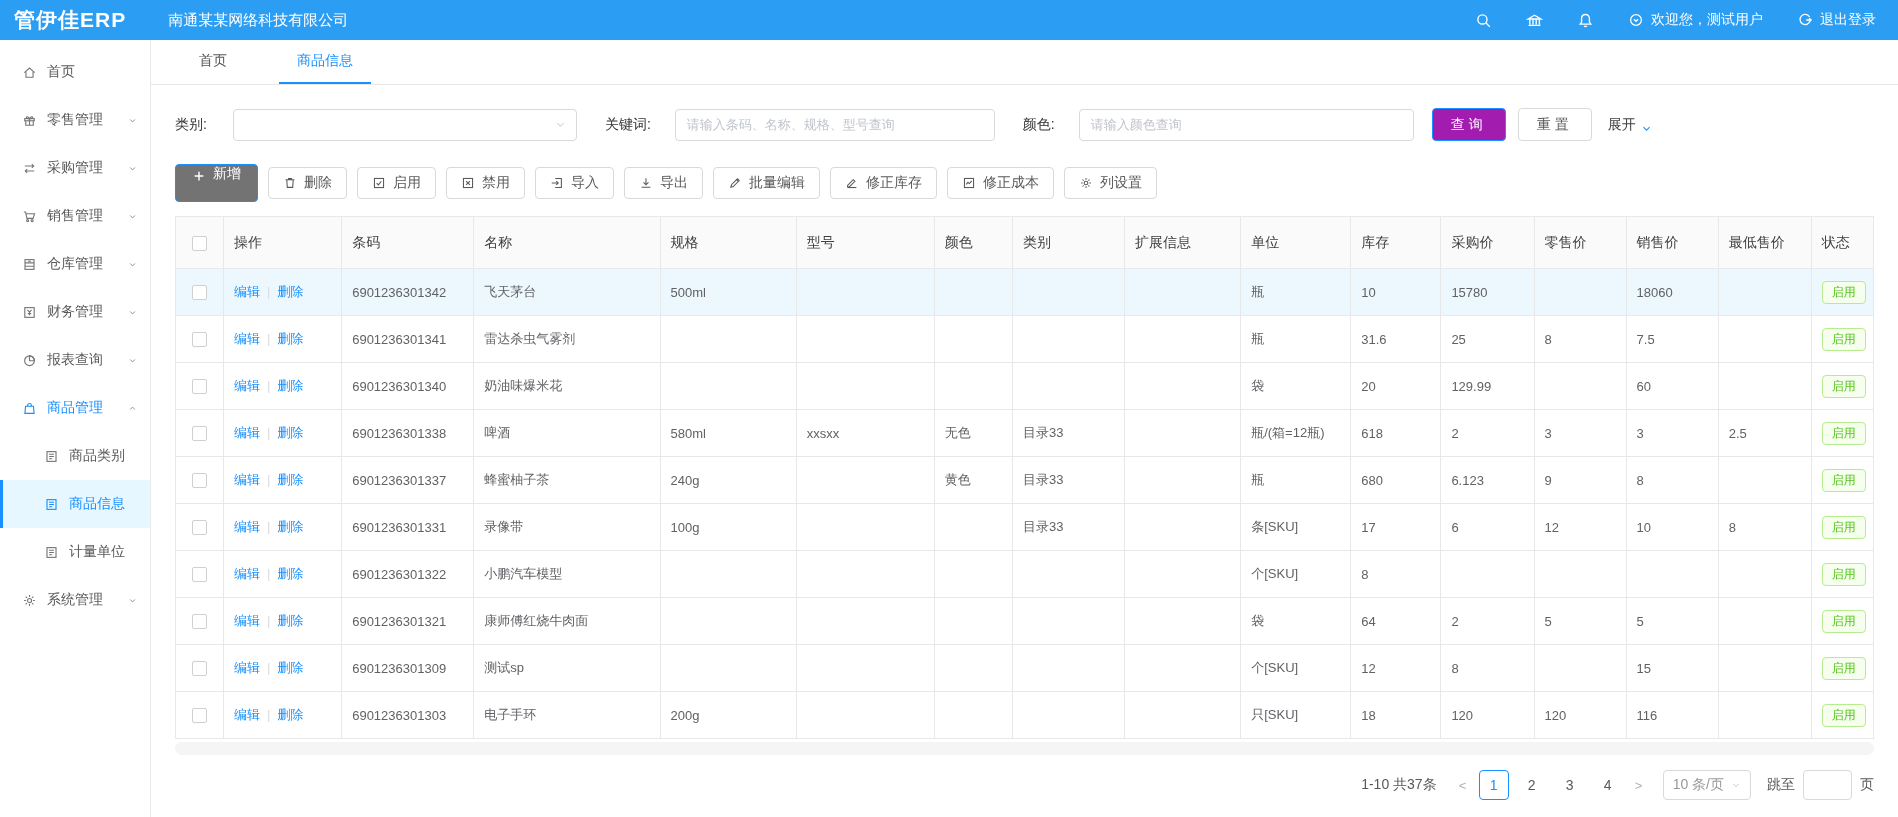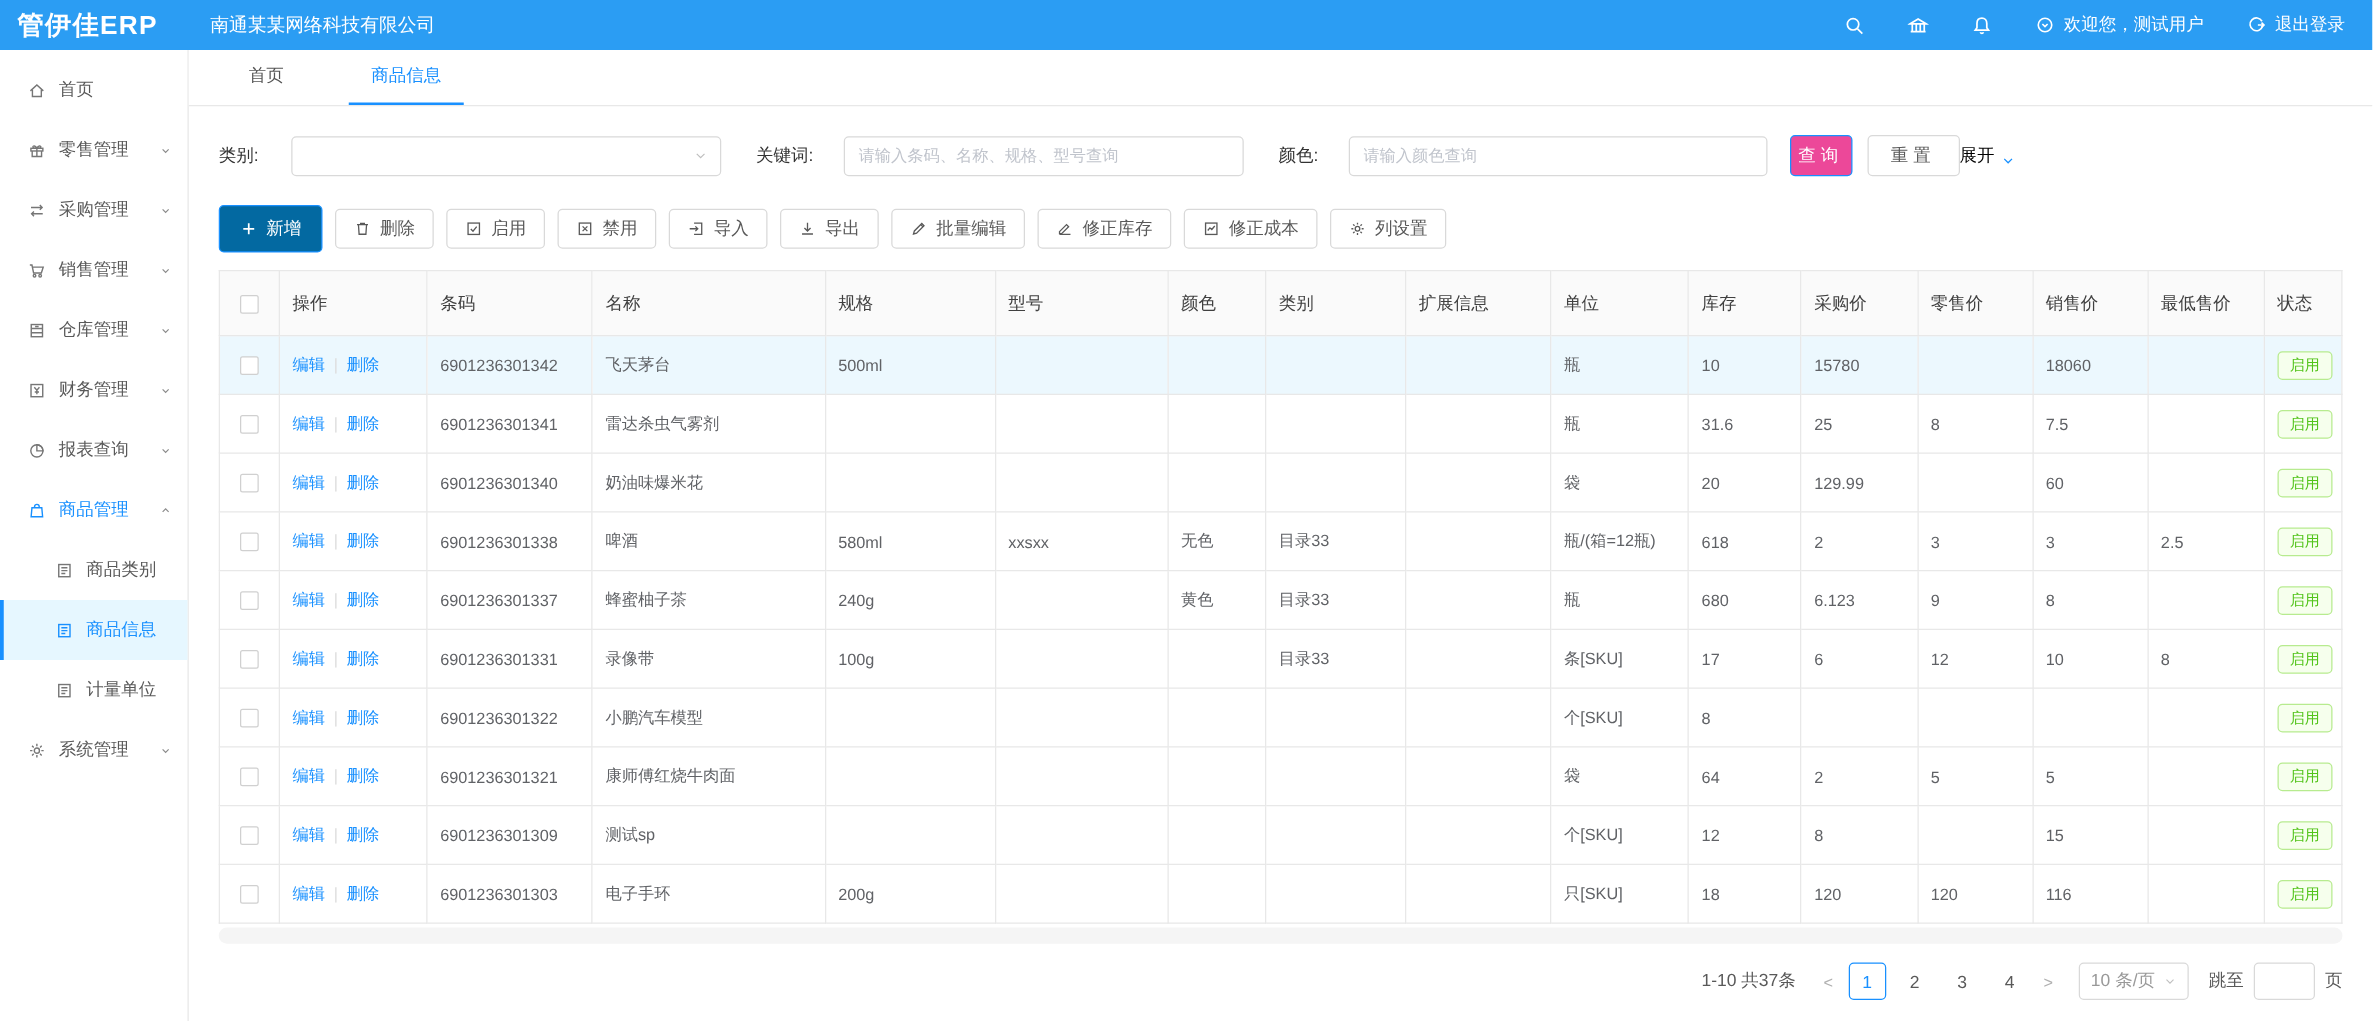--- a/index.html
+++ b/index.html
@@ -48,32 +48,32 @@
   .select-box { width:344px; height:32px; border:1px solid #d9d9d9; border-radius:4px; margin-left:26px;
                 display:flex; align-items:center; justify-content:flex-end; padding-right:10px; cursor:pointer; background:#fff; }
   .select-box svg, .chev-small svg { width:11px; height:11px; stroke:#bfbfbf; fill:none; stroke-width:1.4; }
   .txt-input { height:32px; border:1px solid #d9d9d9; border-radius:4px; padding:0 11px; font-size:13px;
                color:#333; font-family:inherit; outline:none; }
   .txt-input::placeholder { color:#c0c4cc; }
   .kw-input { width:320px; margin-left:24px; }
   .color-input { width:335px; margin-left:24px; }
   .gap28 { margin-left:28px; }
   .btn { height:33px; border-radius:4px; font-size:14px; font-family:inherit; cursor:pointer; }
-  .btn-primary { background:#ec4899; color:#fff; border:1px solid #1890ff; padding:0 6px; }
+  .btn-primary { background:#a21caf; color:#fff; border:1px solid #1890ff; padding:0 18px; }
   .btn-plain { background:#fff; color:#595959; border:1px solid #d9d9d9; padding:0 18px; }
   .q-btn { margin-left:18px; letter-spacing:4px; }
   .r-btn { margin-left:12px; letter-spacing:4px; }
-  .expand-link { color:#000000; font-size:14px; display:flex; align-items:flex-end; cursor:pointer; }
+  .expand-link { margin-left:16px; color:#404040; font-size:14px; display:flex; align-items:flex-end; cursor:pointer; }
   .expand-link svg { width:11px; height:11px; stroke:#1890ff; fill:none; stroke-width:1.5; margin-left:5px; }
 
   .toolbar-row { margin-top:23px; display:flex; align-items:center; }
   .tbtn { height:32px; border-radius:4px; display:flex; align-items:center; padding:0 14px; margin-right:10px;
           background:#fff; border:1px solid #d9d9d9; color:#595959; font-size:14px; cursor:pointer; }
   .tbtn svg { width:14px; height:14px; stroke:currentColor; fill:none; stroke-width:1.2; margin-right:7px; }
-  .tbtn.primary { background:#0369a1; border-color:#1890ff; color:#fff; padding:18px 16px; }
+  .tbtn.primary { background:#737373; border-color:#1890ff; color:#fff; padding:18px 16px;align-items:flex-end; }
   .tbtn.primary svg { stroke-width:1.6; }
 
   
   table { border-collapse:collapse; table-layout:fixed; width:100%; margin-top:14px; }
   th, td { border:1px solid #e8e8e8; font-weight:normal; overflow:hidden; white-space:nowrap; }
   thead th { height:52px; background:#fafafa; font-size:14px; color:#404040; text-align:left; padding:0 10px; }
   tbody td { height:47px; font-size:13px; color:#606266; padding:0 10px; background:#fff; }
   tr.hl td { background:#ecf8fe; }
   th.c-check, td.c-check { text-align:center; padding:0; }
   .checkbox { display:inline-block; width:15px; height:15px; border:1px solid #d0d0d0; border-radius:2px;

